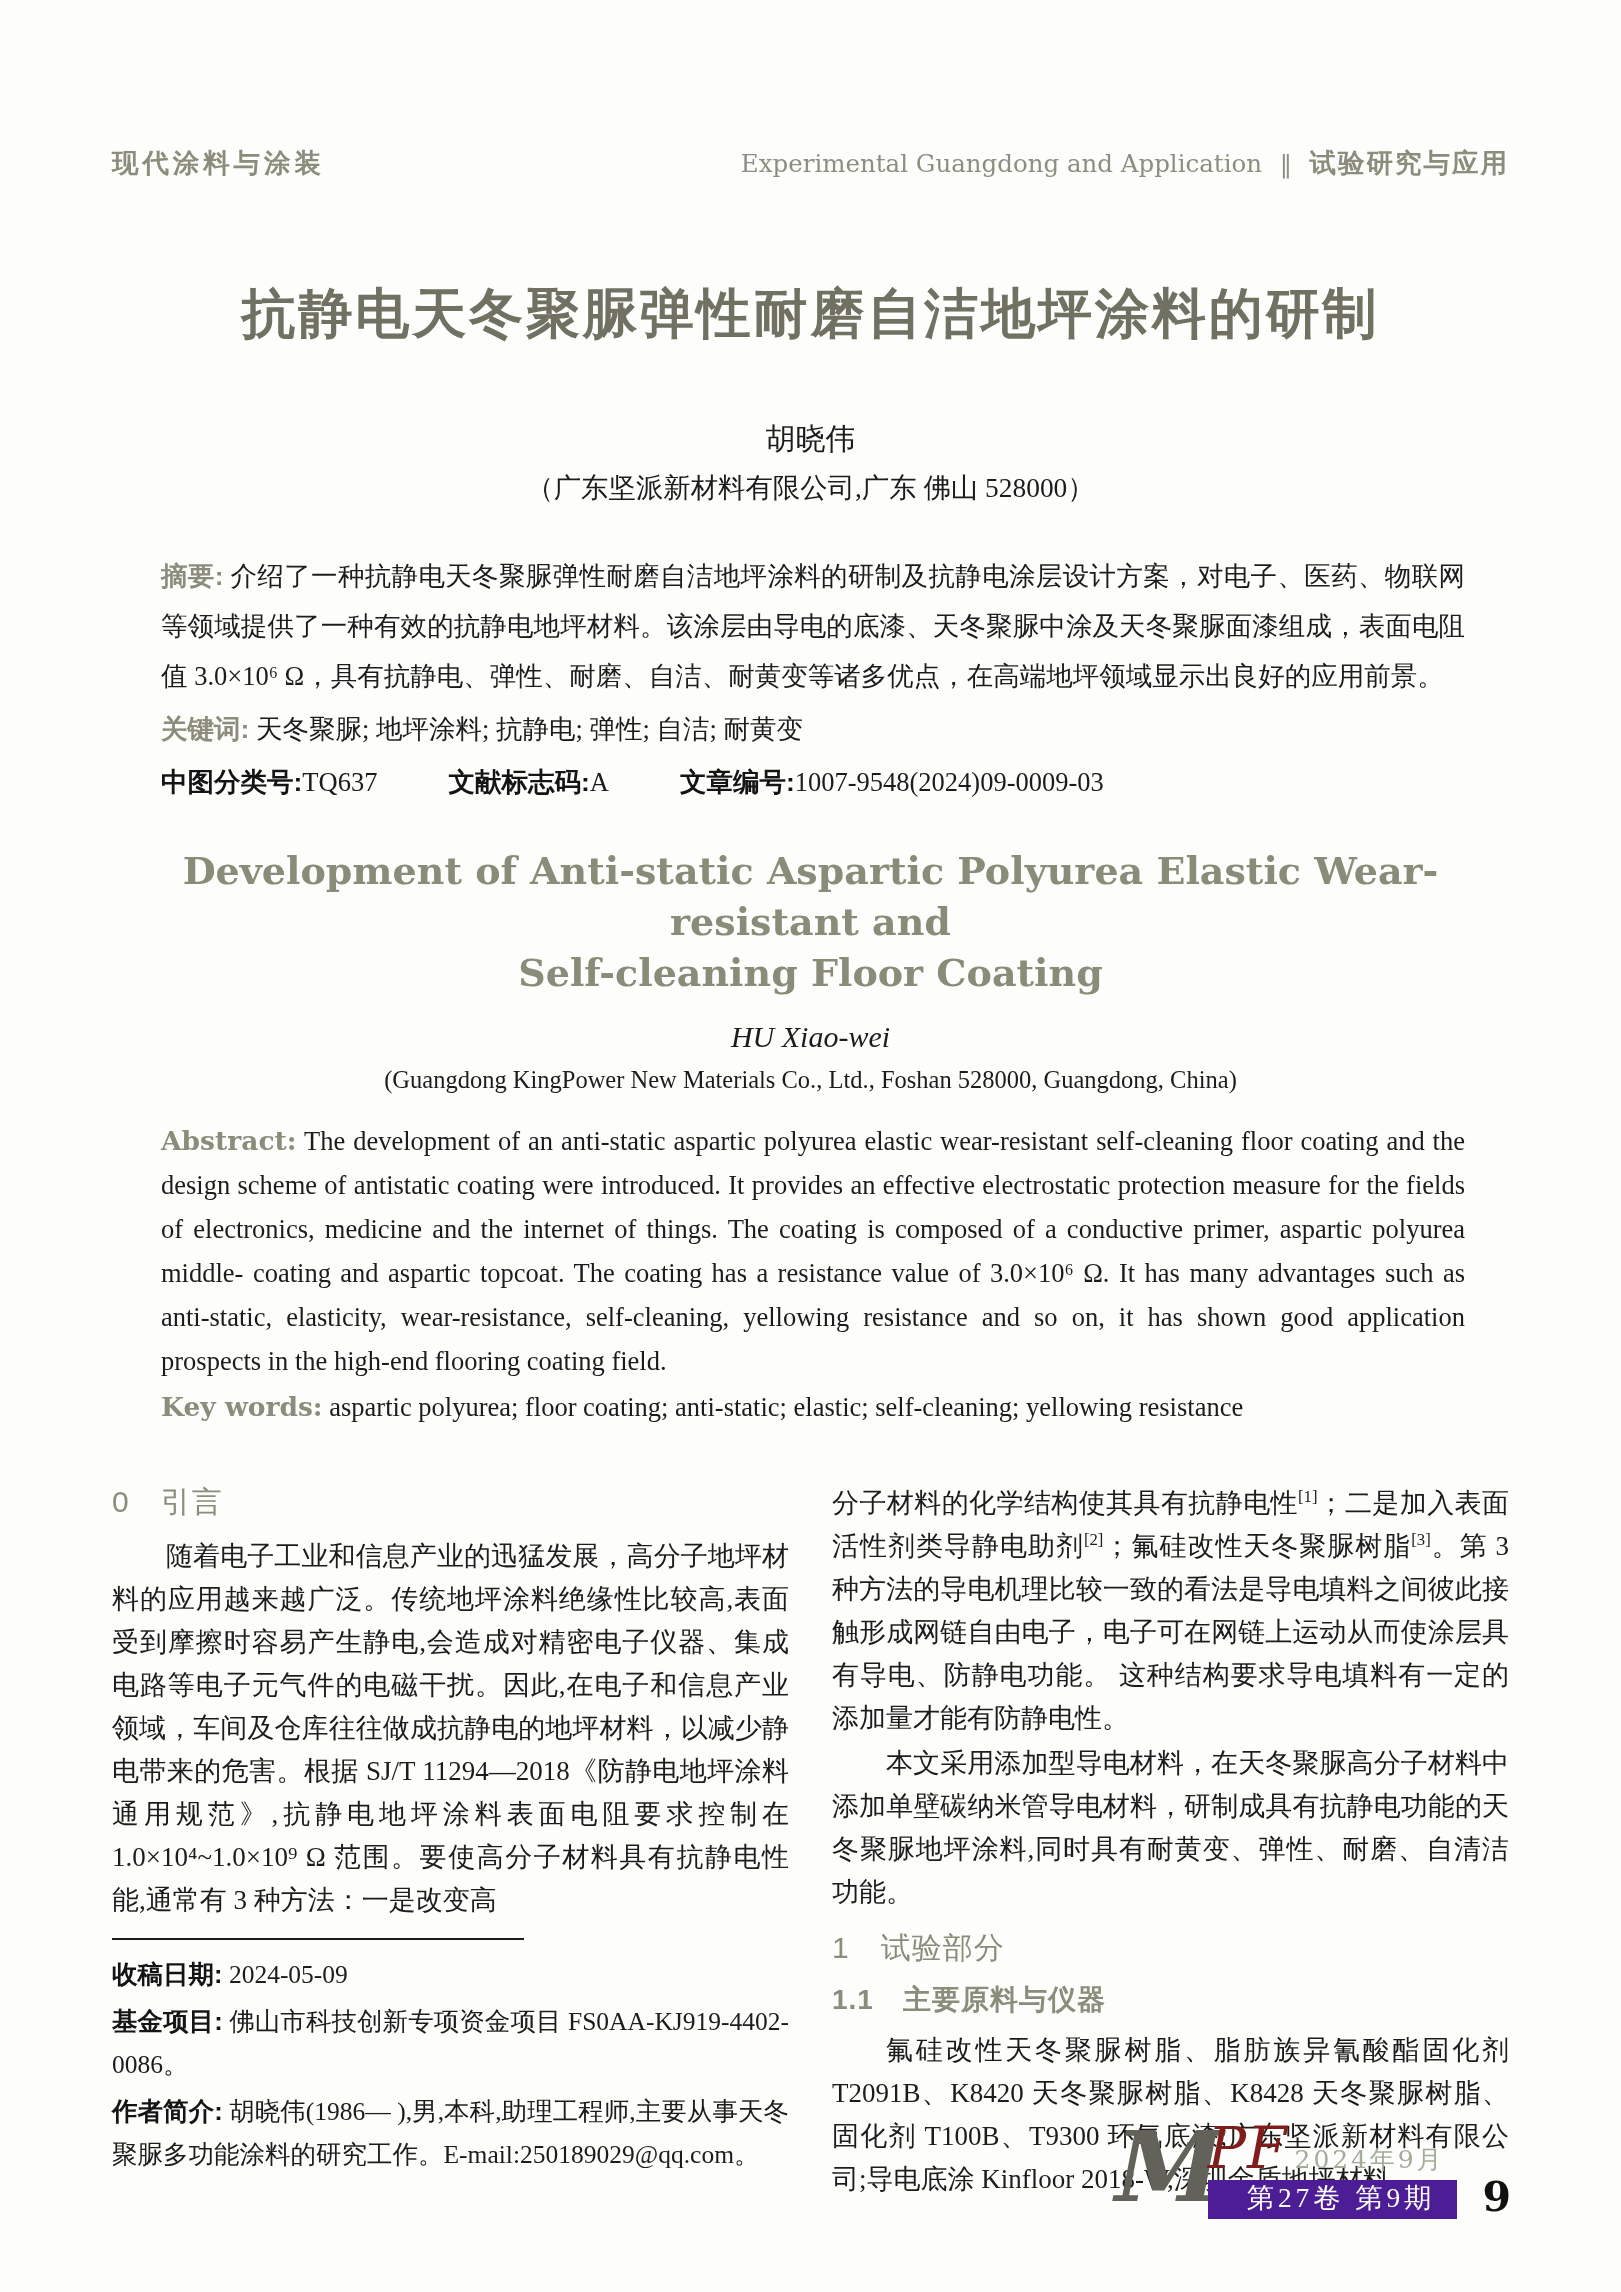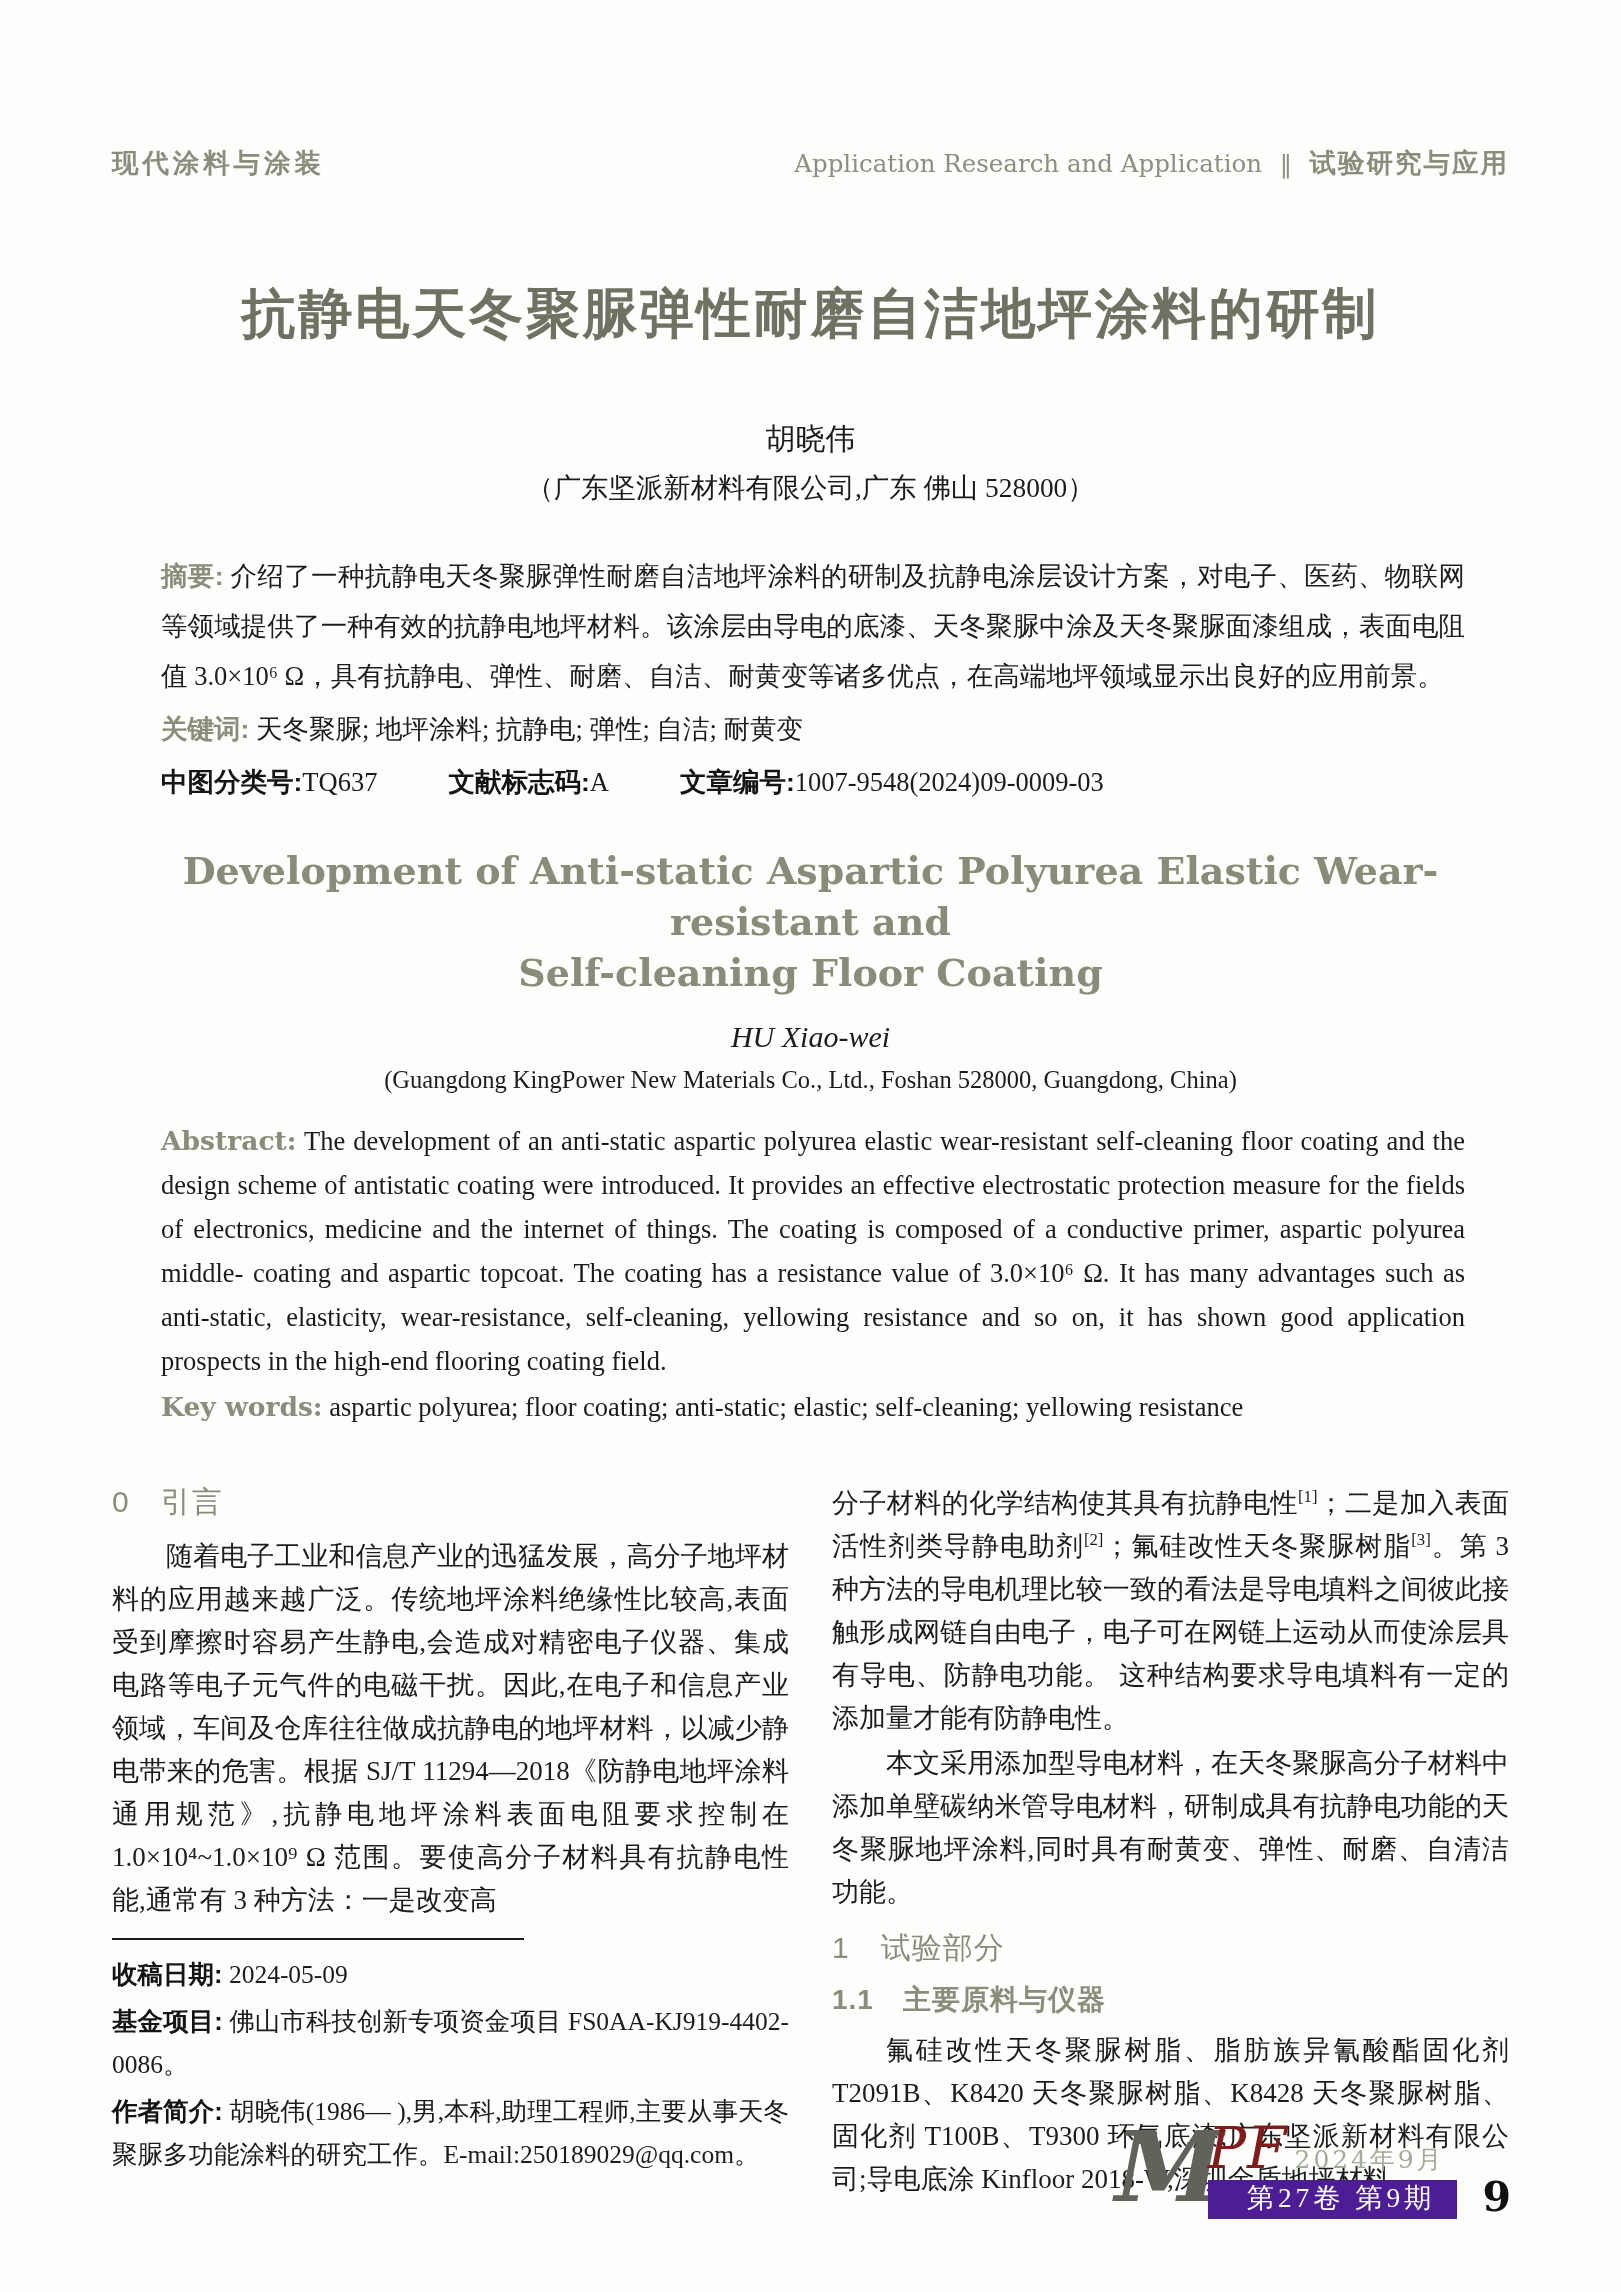--- a/index.html
+++ b/index.html
@@ -109,21 +109,21 @@
   }
 </style>
 </head>
 <body>
 
 <div class="page">
 
   <div class="page-header">
     <span class="journal-cn">现代涂料与涂装</span>
     <span class="header-right">
-      <span>Application Research and Application</span>
+      <span>Experimental Guangdong and Application</span>
       <span class="divider">‖</span>
       <span class="section-cn">试验研究与应用</span>
     </span>
   </div>
 
   <div class="title-cn">抗静电天冬聚脲弹性耐磨自洁地坪涂料的研制</div>
   <div class="author-cn">胡晓伟</div>
   <div class="affil-cn">（广东坚派新材料有限公司,广东 佛山 528000）</div>
 
   <p class="abs-block"><span class="label-olive">摘要:</span>

